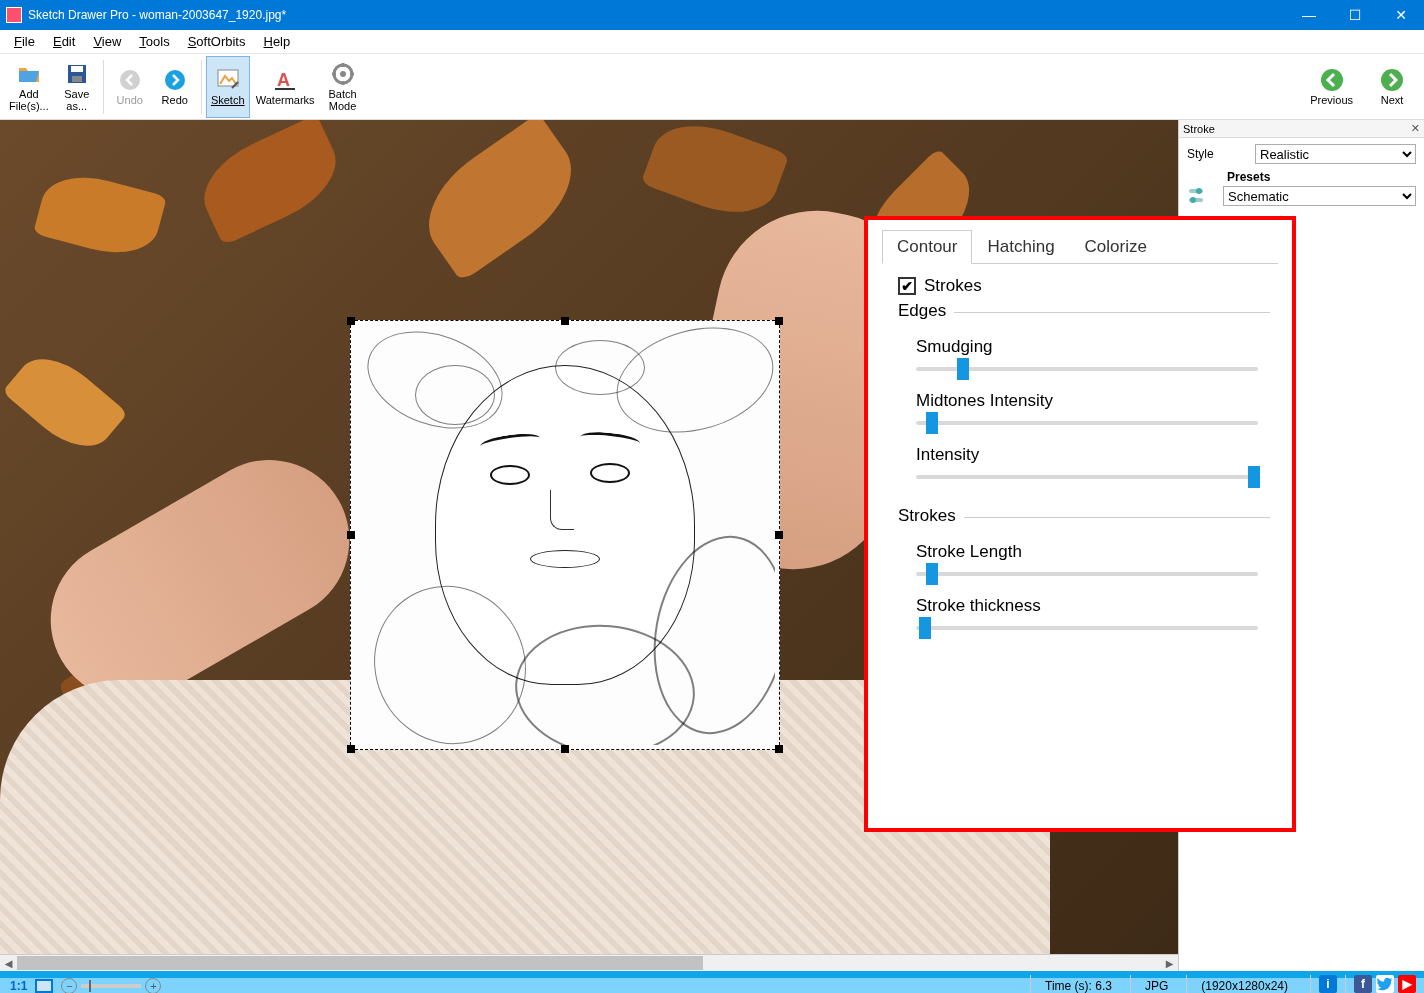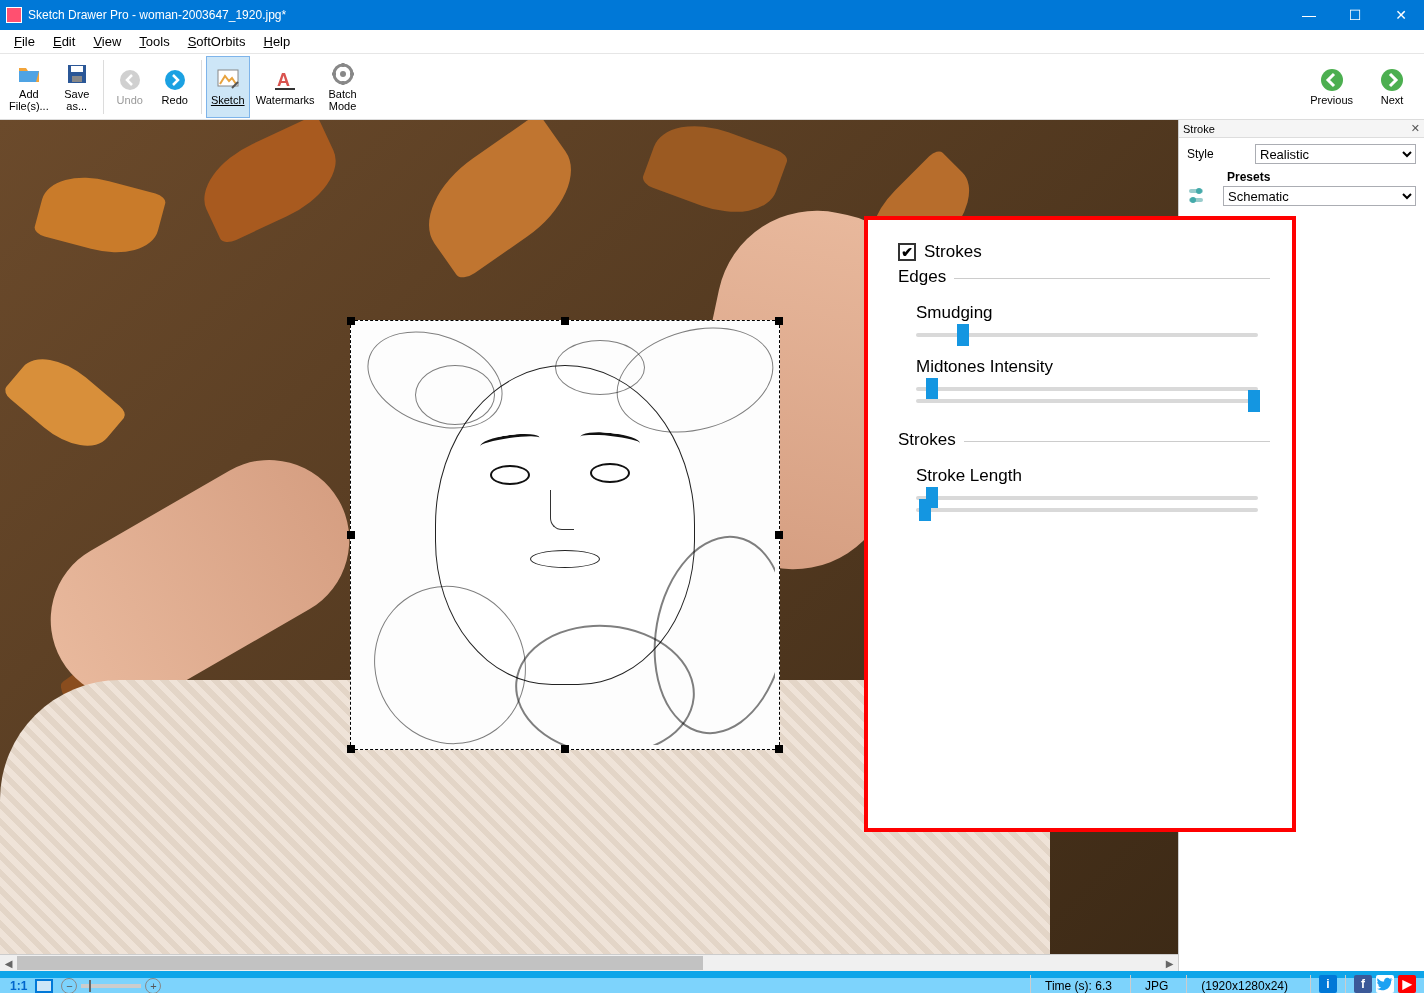--- a/index.html
+++ b/index.html
@@ -290,20 +290,25 @@
             </svg>
           </span>
         <select><option>Schematic</option></select>
       </div>
     </div>
   </div>
 </div>
 
 <div class="redpanel">
   <div class="redpanel-inner">
+    <div class="tabs">
+      <div class="tab active">Contour</div>
+      <div class="tab">Hatching</div>
+      <div class="tab">Colorize</div>
+    </div>
     <div class="tabcontent">
       <div class="chk">
         <span class="box">✔</span>
         <span>Strokes</span>
       </div>
 
       <div class="group">
         <span class="group-title">Edges</span>
 
         <div class="sld-label">Smudging</div>
@@ -311,35 +316,37 @@
             <div class="sld-rail"></div>
             <div class="sld-thumb" style="left:12%"></div>
           </div>
 
         <div class="sld-label">Midtones Intensity</div>
         <div class="sld-track">
             <div class="sld-rail"></div>
             <div class="sld-thumb" style="left:3%"></div>
           </div>
 
+        <div class="sld-label">Intensity</div>
         <div class="sld-track">
             <div class="sld-rail"></div>
             <div class="sld-thumb" style="left:97%"></div>
           </div>
       </div>
 
       <div class="group" style="margin-top:34px">
         <span class="group-title">Strokes</span>
 
         <div class="sld-label">Stroke Length</div>
         <div class="sld-track">
             <div class="sld-rail"></div>
             <div class="sld-thumb" style="left:3%"></div>
           </div>
 
+        <div class="sld-label">Stroke thickness</div>
         <div class="sld-track">
             <div class="sld-rail"></div>
             <div class="sld-thumb" style="left:1%"></div>
           </div>
       </div>
     </div>
   </div>
 </div>
 
 <div class="statusbar">

